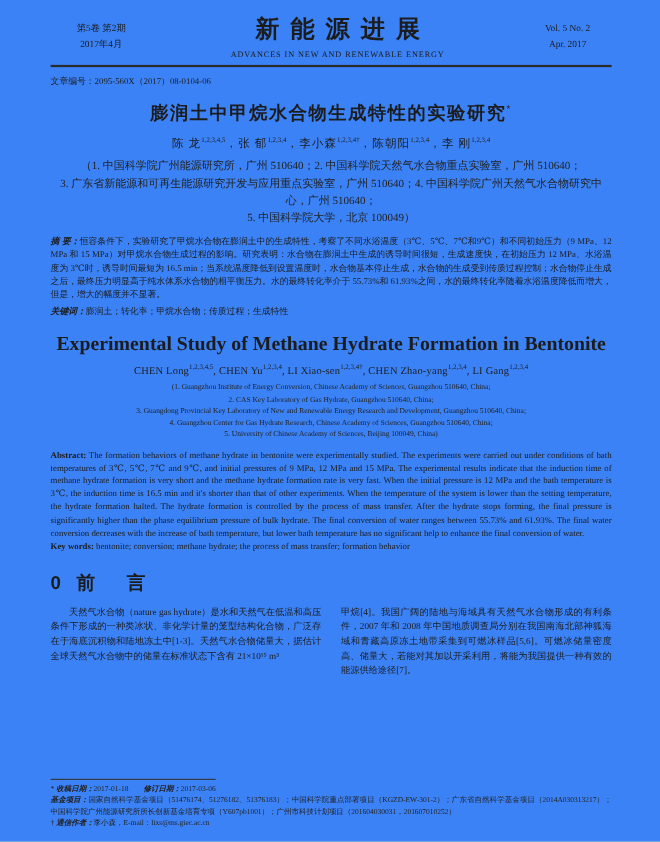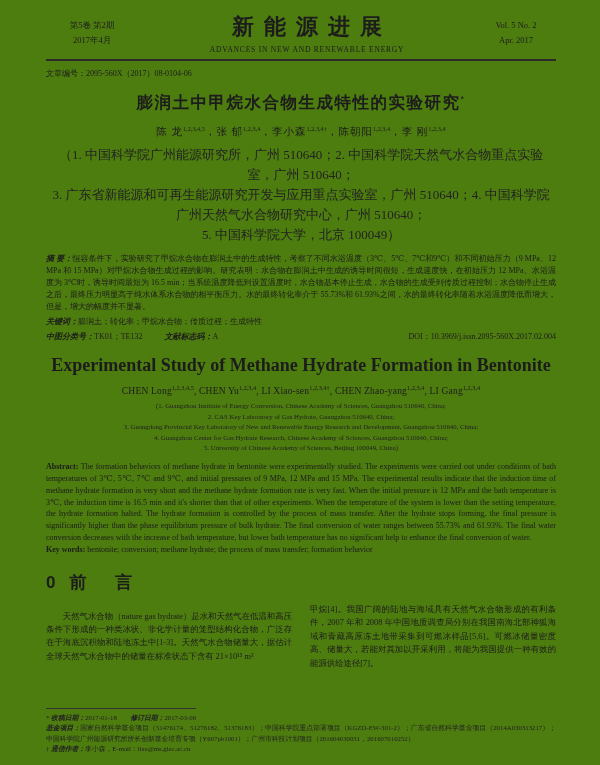--- a/index.html
+++ b/index.html
@@ -1,56 +1,56 @@
 <!DOCTYPE html>
 <html><head>
 <meta charset="utf-8">
 <style>
   * { margin:0; padding:0; box-sizing:border-box; }
   html,body { width:600px; }
   body { background:#dddbd4; font-family:"Liberation Serif","DejaVu Serif",serif; }
   .page {
     position:relative; width:600px; height:765px; overflow:hidden;
-    background:#4d7c0f; color:#1c1c1c;
+    background:#3b82f6; color:#1c1c1c;
     padding:12px 44px 0 46px;
   }
   
   .masthead { display:flex; align-items:center; }
   .mh-side { font-size:8.5px; line-height:1.8; text-align:center; white-space:nowrap; }
   .mh-left { width:92px; }
   .mh-right { width:80px; }
   .mh-center { flex:1; text-align:center; }
   .journal-cn { font-size:22px; font-weight:bold; letter-spacing:10px; padding-left:10px; }
   .journal-en { font-size:7.5px; letter-spacing:0.8px; margin-top:3px; }
   .masthead-rule { border-bottom:2px solid #2b2b2b; margin-top:5px; }
   
   .article-no { font-size:8px; margin-top:7px; }
   .title-cn { text-align:center; font-family:"Liberation Sans","DejaVu Sans",sans-serif;
               font-weight:bold; font-size:16.5px; letter-spacing:1.5px; margin-top:13px; }
   .title-cn sup { font-size:9px; font-weight:normal; }
   .authors { text-align:center; font-size:10.5px; margin-top:10px; letter-spacing:1px; }
   .authors sup { font-size:6.3px; letter-spacing:0; }
-  .affil { text-align:center; font-size:13px; line-height:1.55; color:#222; }
+  .affil { text-align:center; font-size:10px; line-height:1.55; color:#222; }
   .affil-cn { margin-top:6px; }
   .abstract { font-size:8px; line-height:1.5; text-align:justify; margin-top:8px; }
   .label-bold { font-family:"Liberation Sans","DejaVu Sans",sans-serif; font-weight:bold;font-style:italic; }
   .kw { font-size:8px; line-height:1.5; margin-top:3px; }
   .clc-row { display:flex; justify-content:space-between; font-size:8px; margin-top:3px; }
   
   .title-en { text-align:center; font-weight:bold; font-size:18px; margin-top:13px; }
   .authors-en { font-size:9.5px; letter-spacing:0.2px; margin-top:8px; }
   .affil-en { margin-top:5px; font-size:6.8px; }
   .abstract-en { font-size:8px; line-height:1.48; text-align:justify; margin-top:7px; }
   .kw-en { margin-top:0; }
   
   .sec-heading { font-family:"Liberation Sans","DejaVu Sans",sans-serif; font-weight:bold;
                  font-size:17px; margin-top:15px; }
   .sec-num { margin-right:14px; }
   .sec-title { letter-spacing:12px; }
-  .body-cols { display:flex; gap:18px; margin-top:9px;align-items:center; }
+  .body-cols { display:flex; gap:18px; margin-top:9px; }
   .col { flex:1; font-size:8.4px; line-height:1.6; text-align:justify; }
   .indent { text-indent:2em; }
   
   .footer { position:absolute; left:46px; right:44px; bottom:10px;
             font-size:6.8px; line-height:1.55; color:#222; }
   .footer-rule { width:150px; border-top:1px solid #333; margin-bottom:4px; }
   .funding { text-align:justify; }
 </style>
 </head>
 <body>
@@ -88,28 +88,20 @@
   </div>
 
   <div class="abstract">
     <span class="label-bold">摘  要：</span><span>恒容条件下，实验研究了甲烷水合物在膨润土中的生成特性，考察了不同水浴温度（3℃、5℃、7℃和9℃）和不同初始压力（9 MPa、12 MPa 和 15 MPa）对甲烷水合物生成过程的影响。研究表明：水合物在膨润土中生成的诱导时间很短，生成速度快，在初始压力 12 MPa、水浴温度为 3℃时，诱导时间最短为 16.5 min；当系统温度降低到设置温度时，水合物基本停止生成，水合物的生成受到传质过程控制；水合物停止生成之后，最终压力明显高于纯水体系水合物的相平衡压力。水的最终转化率介于 55.73%和 61.93%之间，水的最终转化率随着水浴温度降低而增大，但是，增大的幅度并不显著。</span>
   </div>
 
   <div class="kw">
     <span class="label-bold">关键词：</span><span>膨润土；转化率；甲烷水合物；传质过程；生成特性</span>
   </div>
 
-  <div class="clc-row">
-    <div>
-      <span class="label-bold">中图分类号：</span><span>TK01；TE132</span>
-      <span style="display:inline-block;width:18px;"></span>
-      <span class="label-bold">文献标志码：</span><span>A</span>
-    </div>
-    <div>DOI：10.3969/j.issn.2095-560X.2017.02.004</div>
-  </div>
 
   <div class="title-en">Experimental Study of Methane Hydrate Formation in Bentonite</div>
 
   <div class="authors authors-en">
     <span><span>CHEN Long</span><sup>1,2,3,4,5</sup><span>, </span></span><span><span>CHEN Yu</span><sup>1,2,3,4</sup><span>, </span></span><span><span>LI Xiao-sen</span><sup>1,2,3,4†</sup><span>, </span></span><span><span>CHEN Zhao-yang</span><sup>1,2,3,4</sup><span>, </span></span><span><span>LI Gang</span><sup>1,2,3,4</sup></span>
   </div>
 
   <div class="affil affil-en">
     <div>(1. Guangzhou Institute of Energy Conversion, Chinese Academy of Sciences, Guangzhou 510640, China;</div>
     <div>2. CAS Key Laboratory of Gas Hydrate, Guangzhou 510640, China;</div>

